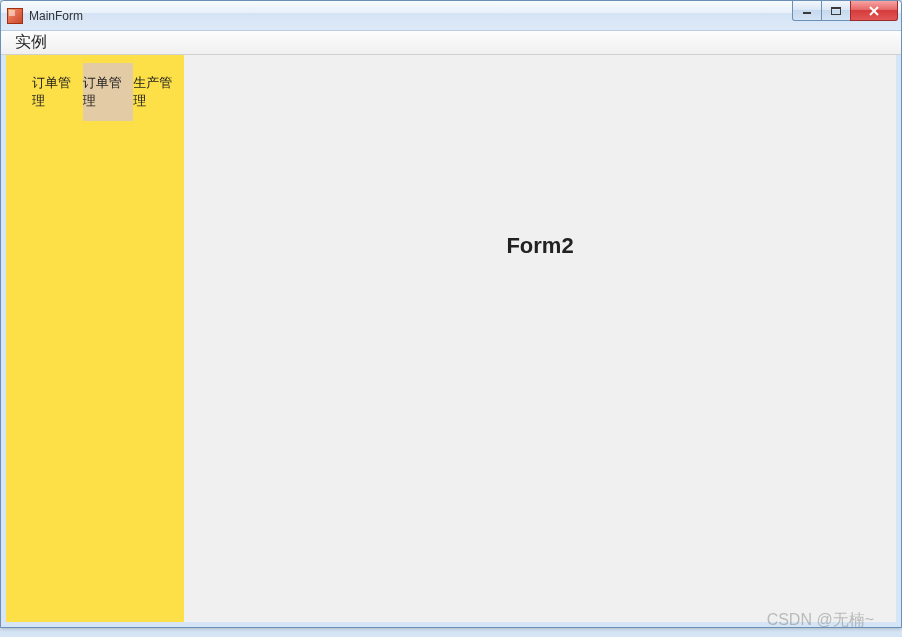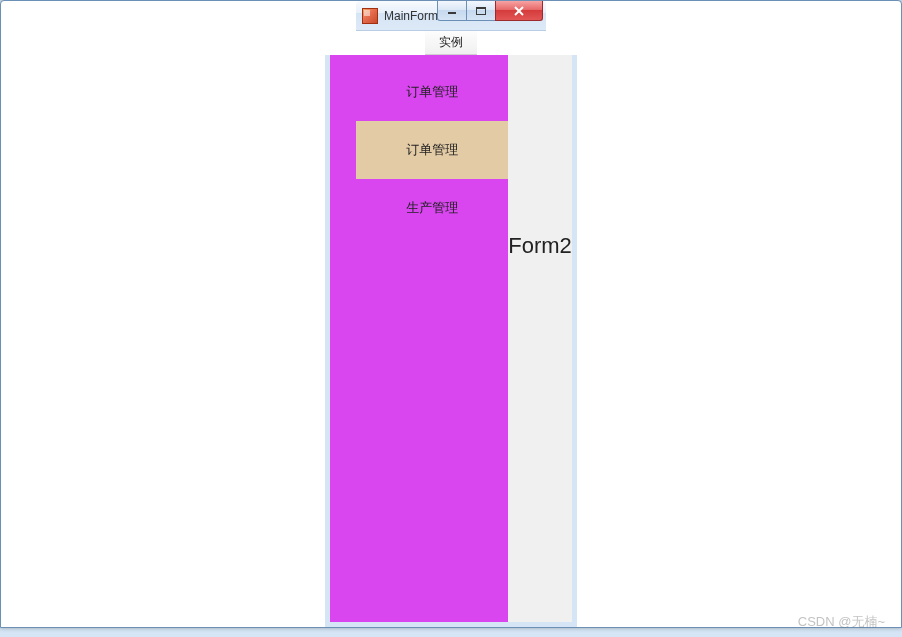--- a/index.html
+++ b/index.html
@@ -20,21 +20,20 @@
       top: 0;
       left: 0;
       width: 902px;
       height: 628px;
       background: #fff;
       border: 1px solid #6b8fb5;
       border-radius: 4px 4px 0 0;
       box-shadow: 0 0 4px rgba(0,0,0,0.3);
       display: flex;
       flex-direction: column;
-      align-items: center;
     }
     .titlebar {
       height: 30px;
       background: linear-gradient(to bottom, #f8fbfe 0%, #e8f0fa 40%, #d5e4f5 41%, #dde9f7 100%);
       border-bottom: 1px solid #b8cde4;
       display: flex;
       align-items: center;
       padding: 0 0 0 6px;
       border-radius: 4px 4px 0 0;
     }
@@ -92,37 +91,37 @@
     }
     .menubar {
       height: 24px;
       background: linear-gradient(to bottom, #fdfdfd, #f0f0f0);
       border-bottom: 1px solid #d0d0d0;
       display: flex;
       align-items: center;
       padding: 0 6px;
     }
     .menu-item {
-      font-size: 12px;
+      font-size: 16px;
       color: #222;
       padding: 2px 8px;
       cursor: pointer;
     }
     .client-area {
       flex: 1;
       display: flex;
       background: #f0f0f0;
       border: 5px solid #d5e5f5;
       border-top-width: 0;
     }
     .sidebar {
       width: 178px;
-      background: #d946ef;
-      display: flex;
-      flex-direction: column;
+      background: #fde047;
+      display: flex;
+      flex-direction: row;
       padding-top: 8px;
       padding-left: 26px;
     }
     .sidebar-item {
       height: 58px;
       display: flex;
       align-items: center;
       justify-content: center;
       font-size: 13px;
       color: #222;
@@ -135,28 +134,28 @@
       flex: 1;
       background: #f0f0f0;
       display: flex;
       align-items: flex-start;
       justify-content: center;
       padding-top: 178px;
     }
     .content-label {
       font-size: 22px;
       color: #222;
-      font-weight: 400;
+      font-weight: 700;
       font-family: "Segoe UI Light", "Segoe UI", sans-serif;
     }
     .watermark {
       position: absolute;
       bottom: 6px;
-      right: 17px;
-      font-size: 13px;
+      right: 28px;
+      font-size: 16px;
       color: rgba(120,120,120,0.45);
       pointer-events: none;
     }
   </style>
 </head>
 <body>
 
 <div class="window">
   <div class="titlebar">
     <div class="app-icon"></div>

